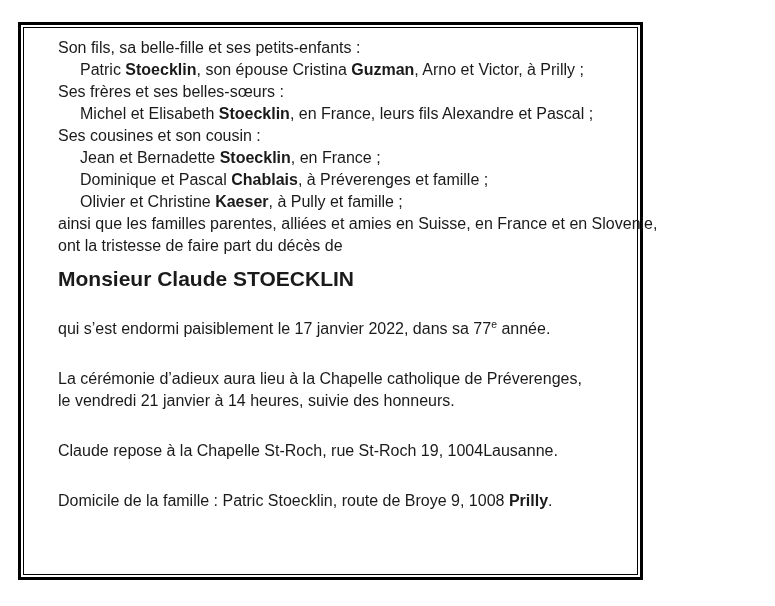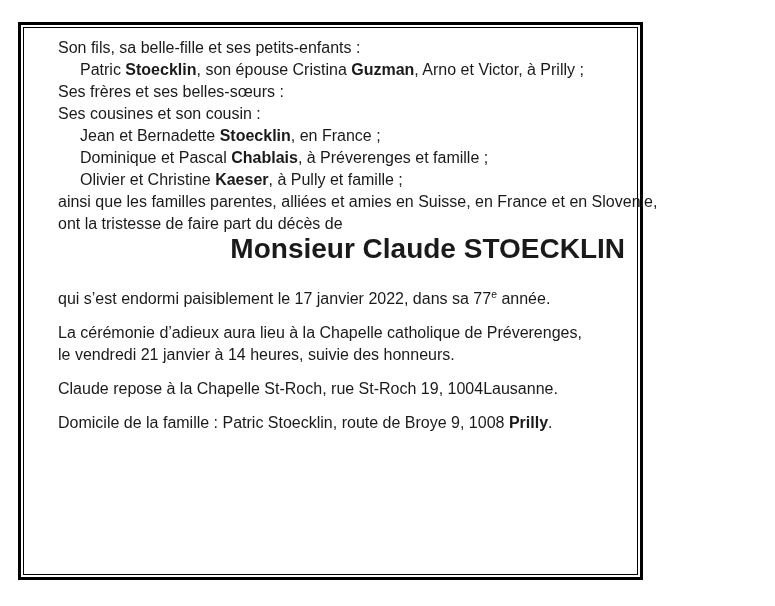--- a/index.html
+++ b/index.html
@@ -30,39 +30,41 @@
     padding: 9px 12px 0 34px;
     color: #1a1a1a;
     font-size: 16px;
     line-height: 22px;
   }
   .line { white-space: nowrap; }
   .indent { padding-left: 22px; }
   .b { font-weight: bold; }
   .sup { font-size: 0.65em; vertical-align: super; line-height: 0; }
   .title {
-    font-size: 28px;
+    font-size: 21px;
     line-height: 28px;
     font-weight: bold;
-    text-align: right;
+    text-align: left;
+    margin-top: 8px;
   }
   .paragraphs { margin-top: 25px; }
-  .paragraph + .paragraph { margin-top: 12px; }
+  .paragraph + .paragraph { margin-top: 28px; }
 </style>
 </head>
 <body>
 
 <div class="page">
   <div class="frame">
     <div class="frame-inner">
       <div class="content">
         <div>
             <div class="line"><span>Son fils, sa belle-fille et ses petits-enfants :</span></div>
             <div class="line indent"><span>Patric </span><span class="b">Stoecklin</span><span>, son épouse Cristina </span><span class="b">Guzman</span><span>, Arno et Victor, à Prilly ;</span></div>
             <div class="line"><span>Ses frères et ses belles-sœurs :</span></div>
+            <div class="line indent"><span>Michel et Elisabeth </span><span class="b">Stoecklin</span><span>, en France, leurs fils Alexandre et Pascal ;</span></div>
             <div class="line"><span>Ses cousines et son cousin :</span></div>
             <div class="line indent"><span>Jean et Bernadette </span><span class="b">Stoecklin</span><span>, en France ;</span></div>
             <div class="line indent"><span>Dominique et Pascal </span><span class="b">Chablais</span><span>, à Préverenges et famille ;</span></div>
             <div class="line indent"><span>Olivier et Christine </span><span class="b">Kaeser</span><span>, à Pully et famille ;</span></div>
             <div class="line"><span>ainsi que les familles parentes, alliées et amies en Suisse, en France et en Slovenie,</span></div>
             <div class="line"><span>ont la tristesse de faire part du décès de</span></div>
           </div>
         <div class="title">Monsieur Claude STOECKLIN</div>
         <div class="paragraphs">
             <div class="paragraph">

